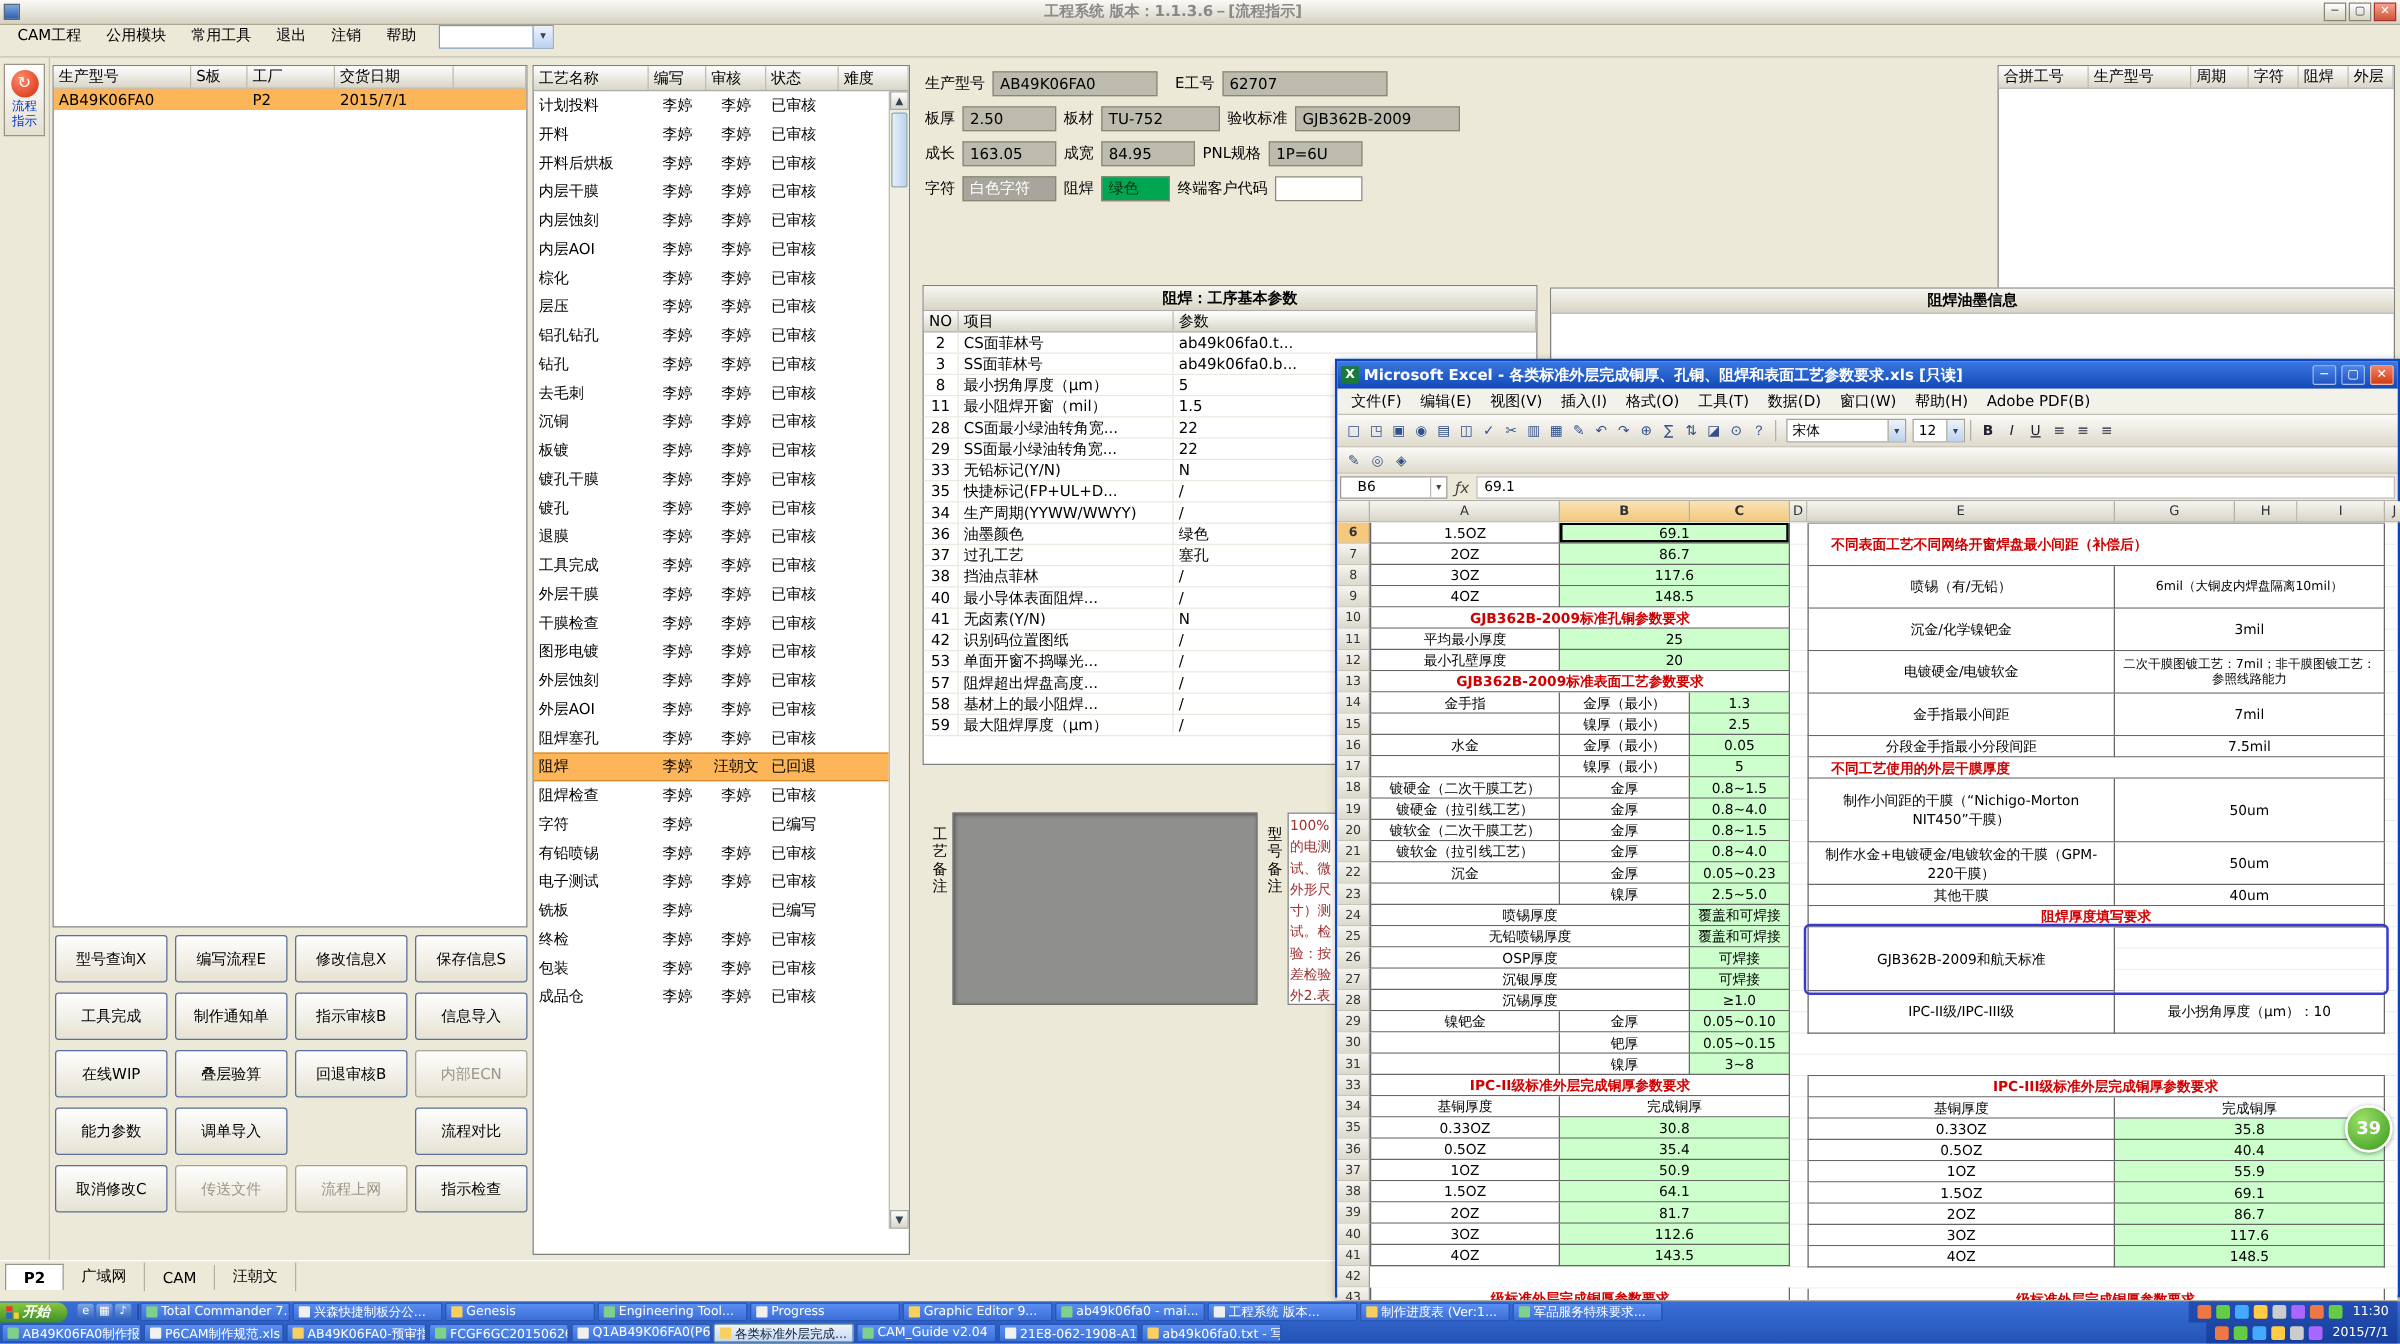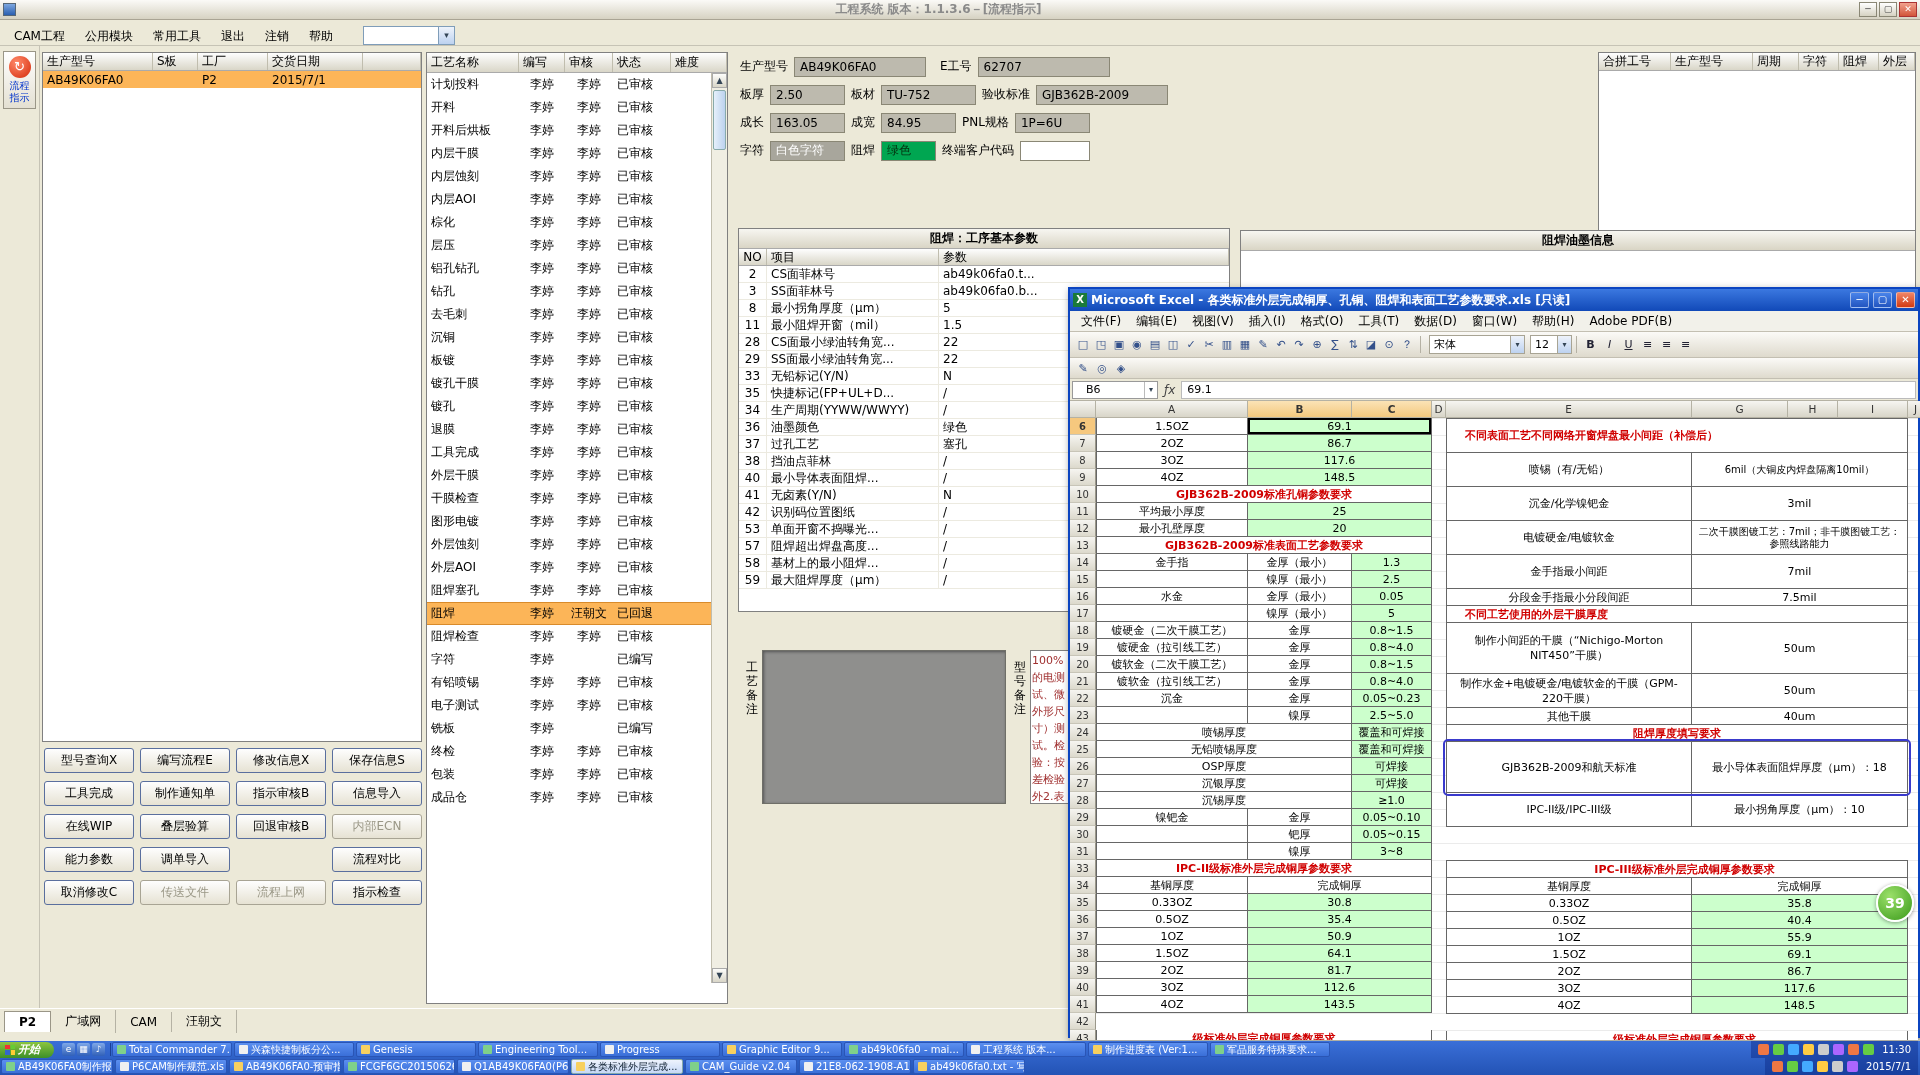--- a/index.html
+++ b/index.html
@@ -5,21 +5,21 @@
   *{margin:0;padding:0;box-sizing:border-box}
   body{background:#555;font-family:"DejaVu Sans","Liberation Sans",sans-serif}
   .screen{position:relative;width:1920px;height:1075px;background:#ece9d8;overflow:hidden;font-size:12px;color:#000}
 
   
   .titlebar{position:absolute;left:0;top:0;width:1920px;height:20px;background:linear-gradient(#fbfaf7,#d6d2c2);border-bottom:1px solid #a9a494;display:flex;align-items:center;padding:0 3px;z-index:2}
   .titlebar .ticon{width:13px;height:13px;background:linear-gradient(#7da7e0,#2b5fb0);border:1px solid #567;margin-right:4px}
   .titlebar .title{flex:1;text-align:center;color:#8a8a8a;font-weight:bold}
   .capbtn{width:18px;height:15px;margin-left:2px;border:1px solid #8a8775;background:linear-gradient(#fff,#d6d2c2);font-size:9px;line-height:13px;text-align:center;color:#444}
   .capbtn.close{background:linear-gradient(#f1a28e,#d2543a);color:#fff;border-color:#a33}
-  .menubar{position:absolute;left:0;top:20px;width:1920px;height:26px;background:#ece9d8;border-bottom:1px solid #c6c3b5;display:flex;align-items:flex-end;padding-left:4px;gap:12px;z-index:2}
+  .menubar{position:absolute;left:0;top:20px;width:1920px;height:26px;background:#ece9d8;border-bottom:1px solid #c6c3b5;display:flex;align-items:flex-start;padding-left:4px;gap:0;z-index:2}
   .menuitem{padding:3px 10px;cursor:default}
   .combo{width:92px;height:19px;background:#fff;border:1px solid #7f9db9;display:flex;align-items:center;justify-content:flex-end;margin-left:8px}
   .combo-arrow{width:16px;height:17px;background:linear-gradient(#eef3fb,#bdd2f0);border-left:1px solid #7f9db9;text-align:center;font-size:9px;line-height:17px;color:#345}
 
   
   .rail{position:absolute;left:0;top:46px;width:40px;height:962px;background:#ece9d8;border-right:1px solid #c6c3b5}
   .rail-btn{margin:5px 3px;width:33px;height:58px;border:1px solid #9a9687;background:linear-gradient(#fff,#e4e0d2);display:flex;flex-direction:column;align-items:center;padding-top:4px;gap:2px}
   .rail-ico{width:22px;height:22px;border-radius:50%;background:radial-gradient(circle at 35% 30%,#ff8a6a,#d42a0a);color:#fff;font-size:13px;text-align:center;line-height:22px}
   .rail-label{font-size:10px;color:#0033cc;width:22px;text-align:center;line-height:12px;word-break:break-all}
 
@@ -33,21 +33,21 @@
   .model .ghead>span:nth-child(3){width:70px}.model .ghead>span:nth-child(4){width:95px}
   .model .ghead>span:nth-child(5){flex:1}
   .mrow{display:flex;height:17px;align-items:center}
   .mrow.sel{background:#fcb558}
   .mrow>span{padding:0 4px;overflow:hidden;white-space:nowrap}
   .mrow>span:nth-child(1){width:110px}.mrow>span:nth-child(2){width:45px}
   .mrow>span:nth-child(3){width:70px}.mrow>span:nth-child(4){width:95px}
 
   
   .btns{position:absolute;left:44px;top:748px;width:378px;display:grid;grid-template-columns:repeat(4,1fr);gap:8px 6px}
-  .xpbtn{height:25px;border:1px solid #5a6f9e;border-radius:3px;background:linear-gradient(#fefefe,#e6e2d3);font-size:12px;display:flex;align-items:center;justify-content:center;white-space:nowrap;overflow:hidden}
+  .xpbtn{height:38px;border:1px solid #5a6f9e;border-radius:3px;background:linear-gradient(#fefefe,#e6e2d3);font-size:12px;display:flex;align-items:center;justify-content:center;white-space:nowrap;overflow:hidden}
   .xpbtn.disabled{color:#9a9786;border-color:#a8a494}
   .xpbtn.hidden{visibility:hidden}
 
   
   .process{left:426px;top:52px;width:302px;height:952px}
   .process .ghead{height:20px}
   .process .ghead>span:nth-child(1){width:92px}.process .ghead>span:nth-child(2){width:46px}
   .process .ghead>span:nth-child(3){width:48px}.process .ghead>span:nth-child(4){width:58px}
   .process .ghead>span:nth-child(5){flex:1}
   .prow{display:flex;height:23px;align-items:center}
@@ -1065,21 +1065,20 @@
           <div class="rrow h1">
           <div class="rl">其他干膜</div>
           <div class="rv">40um</div>
         </div>
           <div class="rrow hdrc h1">
           <div class="rl">阻焊厚度填写要求</div>
 
         </div>
           <div class="rrow h3 bluebox">
           <div class="rl">GJB362B-2009和航天标准</div>
-          <div class="rv">最小导体表面阻焊厚度（μm）：18</div>
         </div>
           <div class="rrow h2">
           <div class="rl">IPC-II级/IPC-III级</div>
           <div class="rv">最小拐角厚度（μm）：10</div>
         </div>
         </div>
       <div class="itab">
 
       <div class="rrow hdr h1">
           <div class="rl">IPC-III级标准外层完成铜厚参数要求</div>

